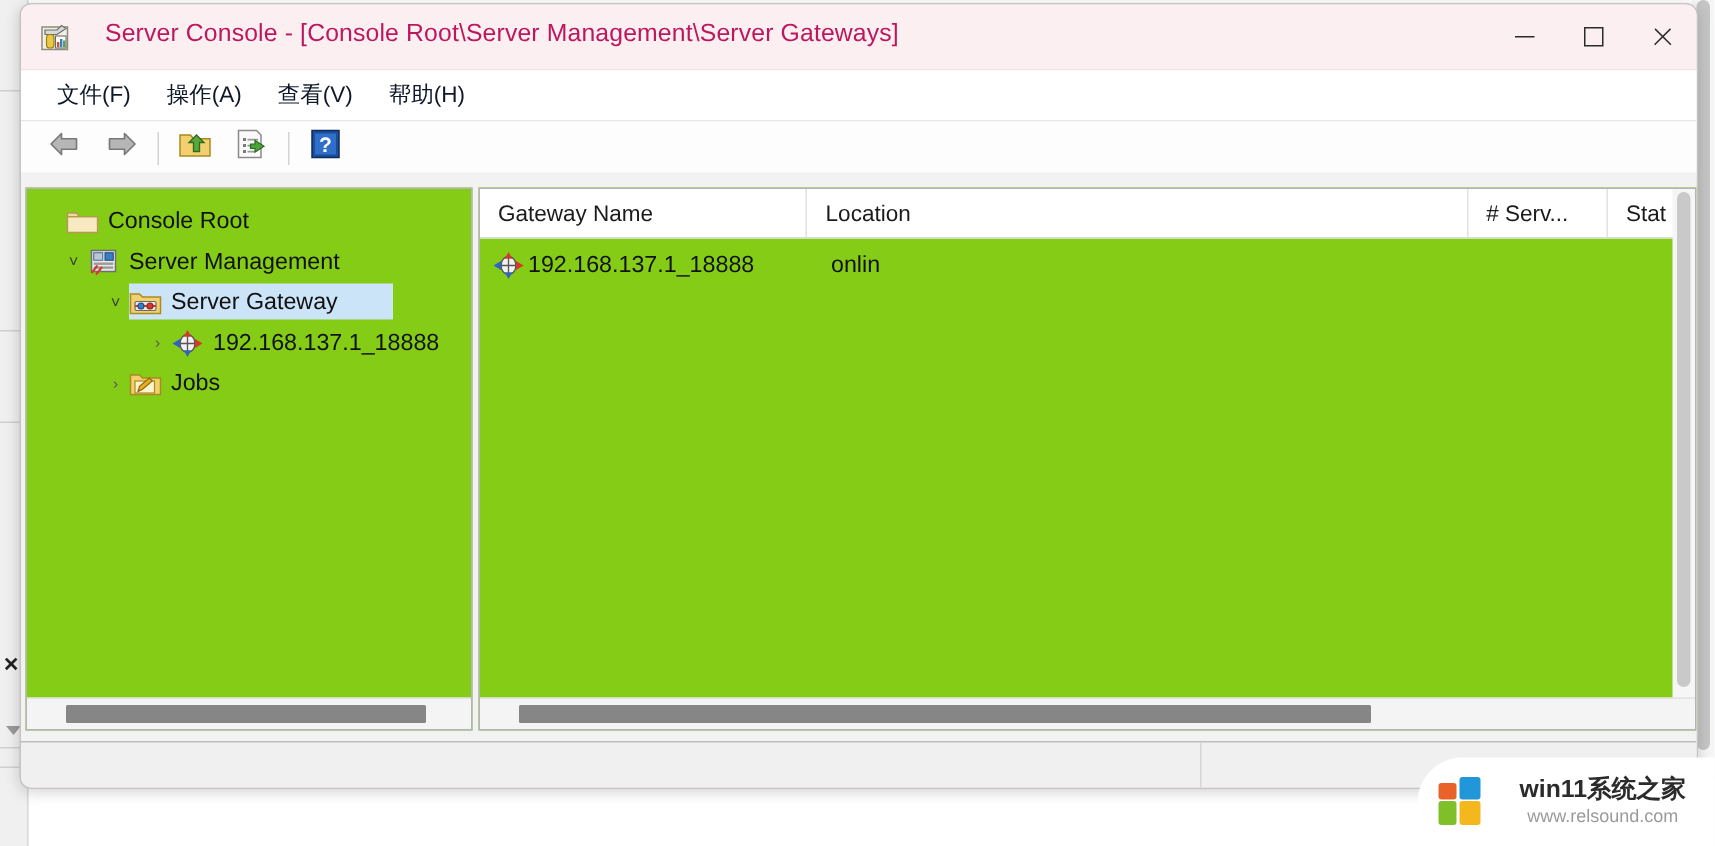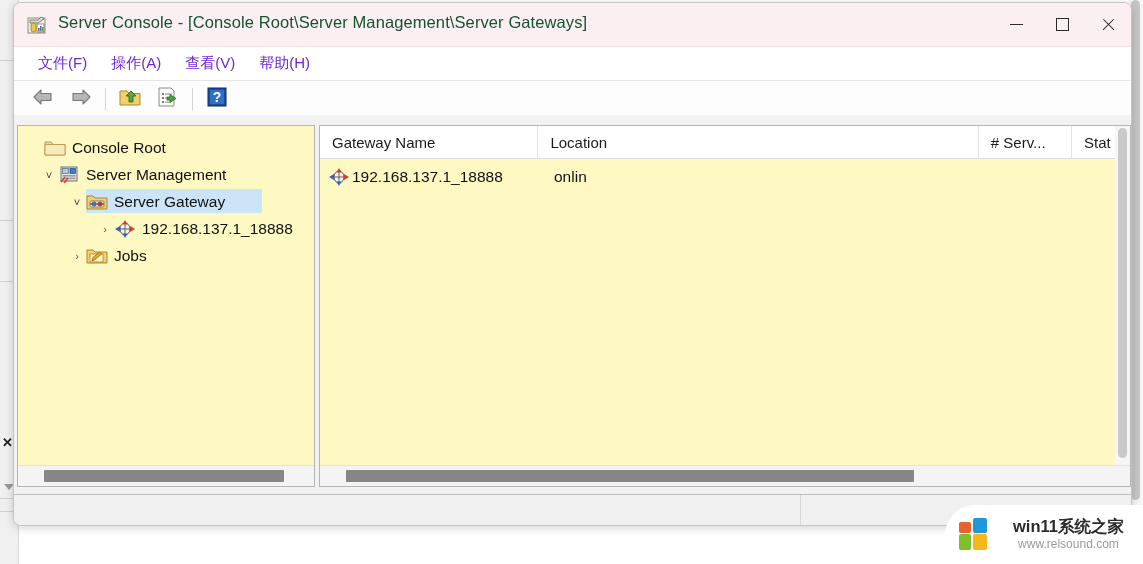--- a/index.html
+++ b/index.html
@@ -52,22 +52,22 @@
   
   .titlebar {
     position: relative; height: 43px; width: 100%;
     background: #fbeff2;
     border-bottom: 1px solid #f0e2e6;
   }
   .title-icon {
     position: absolute; left: 10px; top: 9px; width: 26px; height: 26px;
   }
   .title-text {
-    position: absolute; left: 44px; top: 10px;
-    font-size: 16.5px; color: #14532d; white-space: nowrap;
+    position: absolute; left: 56px; top: 10px;
+    font-size: 16.5px; color: #be185d; white-space: nowrap;
     letter-spacing: 0.1px;
   }
   .win-btns { position: absolute; right: 0; top: 0; height: 43px; display: flex; }
   .win-btn {
     width: 46px; height: 43px; display: flex; align-items: center; justify-content: center;
     cursor: default;
   }
   .glyph-min { width: 13px; height: 1px; background: #2b2b2b; }
   .glyph-max { width: 11px; height: 11px; border: 1.4px solid #2b2b2b; }
   .glyph-close { position: relative; width: 14px; height: 14px; }
@@ -78,21 +78,21 @@
   .glyph-close::before { transform: rotate(45deg); }
   .glyph-close::after  { transform: rotate(-45deg); }
 
   
   .menubar {
     position: relative; height: 33px; width: 100%;
     background: #ffffff; border-bottom: 1px solid #e6e6e6;
     display: flex; align-items: center; padding-left: 12px;
   }
   .menu-item {
-    font-size: 15px; color: #6d28d9; padding: 3px 12px; cursor: default; white-space: nowrap;
+    font-size: 15px; color: #0f172a; padding: 3px 12px; cursor: default; white-space: nowrap;
   }
 
   
   .toolbar {
     position: relative; height: 35px; width: 100%;
     background: #fdfdfd; border-bottom: 1px solid #dedede;
     display: flex; align-items: center; padding-left: 10px; gap: 0px;
   }
   .tb-btn {
     width: 38px; height: 30px; display: flex; align-items: center; justify-content: center;
@@ -100,21 +100,21 @@
   }
   .tb-sep { width: 1px; height: 22px; background: #d4d4d4; margin: 0 5px; }
 
   
   .panes {
     position: absolute; left: 0; top: 112px; right: 0; bottom: 30px;
     background: #f2f2f2;
   }
   .pane {
     position: absolute; top: 10px; bottom: 8px;
-    background: #fef9c3; border: 1px solid #b5b5b5;
+    background: #84cc16; border: 1px solid #b5b5b5;
     overflow: hidden;
   }
   .pane-left  { left: 3px; width: 296px; }
   .pane-right { left: 305px; right: 0px; }
 
   
   .tree { position: absolute; left: 0; top: 8px; right: 0; }
   .tree-row {
     position: relative; height: 27px; display: flex; align-items: center;
     white-space: nowrap; cursor: default;

